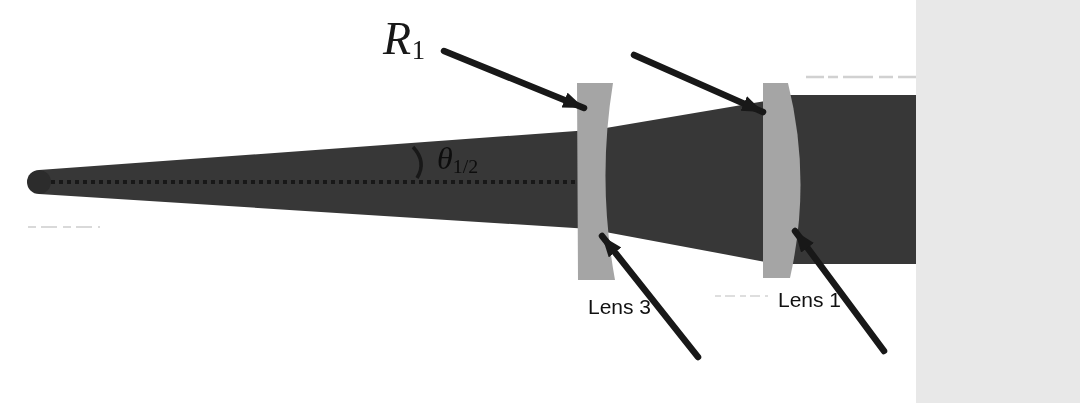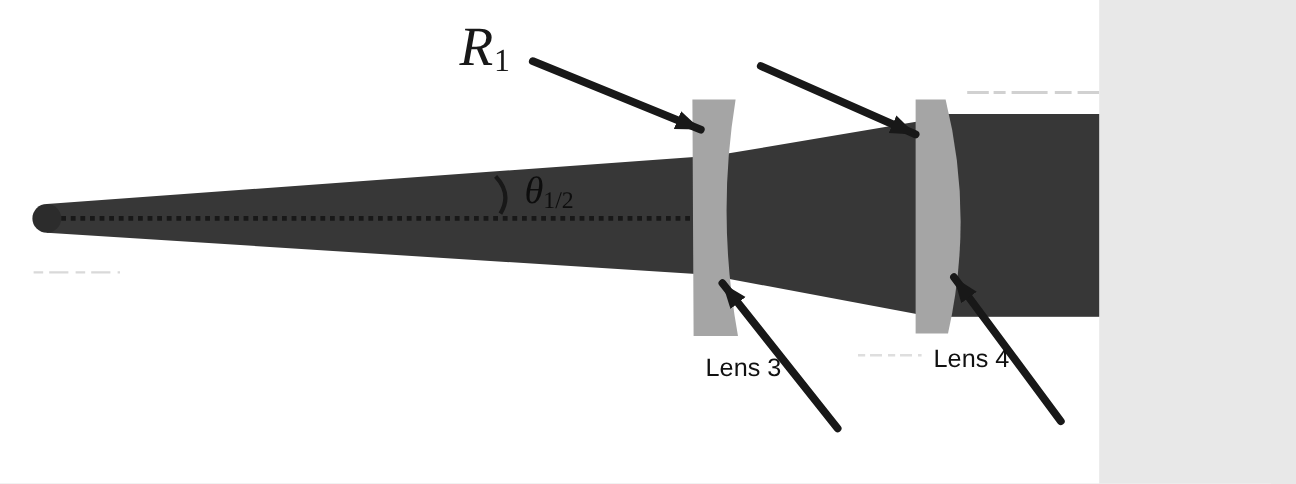--- a/index.html
+++ b/index.html
@@ -99,15 +99,15 @@
 
   <div class="label radius-label" style="left:383px;top:16px;"><span>R</span><sub>1</sub></div>
 
 
 
 
   <div class="label theta-label" style="left:437px;top:142px;"><span>θ</span><sub>1/2</sub></div>
 
   <div class="label lens-label" style="left:588px;top:296px;">Lens 3</div>
 
-  <div class="label lens-label" style="left:778px;top:289px;">Lens 4</div>
+  <div class="label lens-label" style="left:778px;top:289px;">Lens 1</div>
 
 </div>
 
 </body></html>

